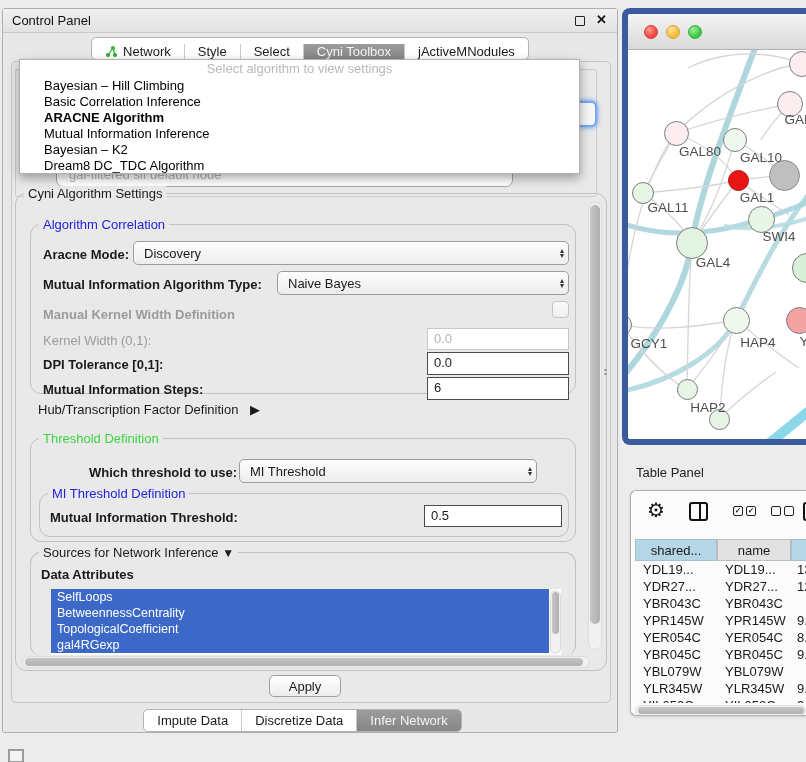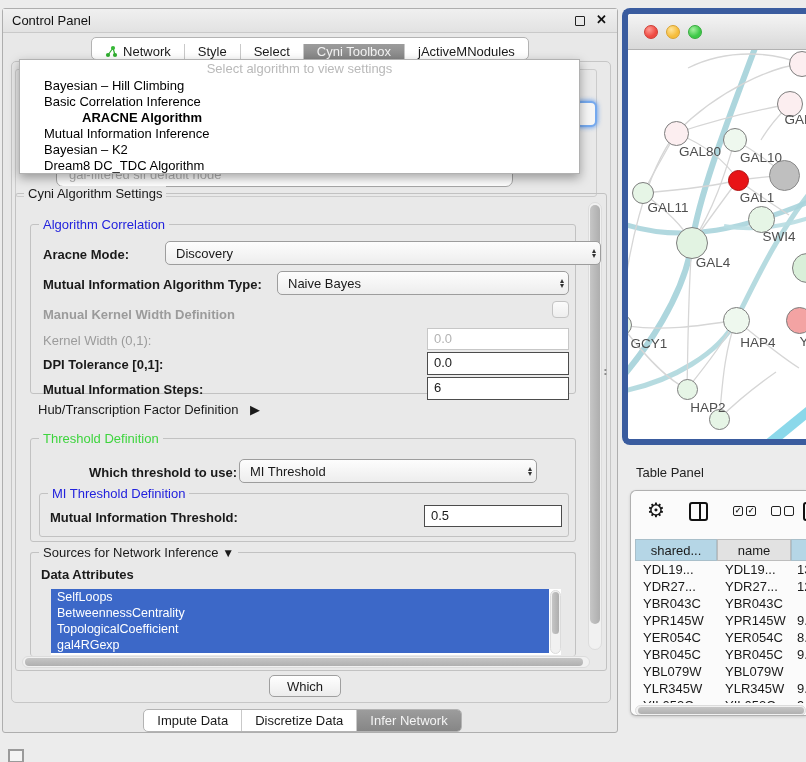--- a/index.html
+++ b/index.html
@@ -60,24 +60,24 @@
 
   
   .dropdown {
     left:16px; top:50px; width:561px; height:115px;
     background:#fff; border:1px solid #b1b1b1;
     box-shadow:0 4px 10px rgba(0,0,0,.35);
     z-index:9;
   }
   .dd-prompt { height:18px; line-height:18px; text-align:center; color:#b9b9b9; font-size:13px; }
   .dd-item { height:16px; line-height:16px; padding-left:24px; font-size:13px; color:#000; white-space:nowrap; }
-  .dd-item.bold { font-weight:700;margin-left:38px; }
-
-  
-  .groupbox { position:absolute; border:1px solid #c2c2c2; border-radius:3px;padding-left:8px; }
+  .dd-item.bold { font-weight:700; }
+
+  
+  .groupbox { position:absolute; border:1px solid #c2c2c2; border-radius:11px;padding-left:8px; }
   .gb-title {
     position:absolute; top:-8px; left:8px; padding:0 4px;
     background:#e9e9e9; font-size:13px; white-space:nowrap;
   }
   .t-blue { color:#2222dd; }
   .t-green { color:#3ed43e; }
   .t-black { color:#1a1a1a; }
 
   .lbl { position:absolute; font-size:13px; white-space:nowrap; }
   .b { font-weight:700; }
@@ -223,21 +223,21 @@
     <span class="gb-title t-black">Cyni Algorithm Settings</span>
 
     <div class="vtrack" style="right:4px; top:8px; bottom:20px; width:14px;">
       <div class="vthumb" style="top:2px; height:94%;"></div>
     </div>
 
     <div class="groupbox" style="left:14px; top:30px; width:546px; height:170px;">
       <span class="gb-title t-blue">Algorithm Correlation</span>
 
       <span class="lbl b" style="left:12px; top:22px;text-align:center;">Aracne Mode:</span>
-      <div class="combo" style="left:102px; top:16px; width:436px; height:24px;margin-left:32px;">
+      <div class="combo" style="left:102px; top:16px; width:436px; height:24px;">
         <span class="cval">Discovery</span>
         <span class="arrows">
             <span>▴</span>
             <span>▾</span>
           </span>
       </div>
 
       <span class="lbl b" style="left:12px; top:52px;">Mutual Information Algorithm Type:</span>
       <div class="combo" style="left:246px; top:46px; width:292px; height:24px;">
         <span class="cval">Naive Bayes</span>
@@ -301,21 +301,21 @@
         </div>
       </div>
     </div>
 
     <div class="htrack" style="left:6px; top:462px; width:568px; height:12px;">
       <div class="hthumb" style="left:2px; width:558px;"></div>
     </div>
   </div>
 
   <div class="btn" style="left:266px; top:666px; width:72px; height:22px;">
-    <span>Which</span>
+    <span>Apply</span>
   </div>
 
   <div class="abs" style="left:0;right:15px;top:700px;text-align:center;">
     <div class="segstrip">
       <div class="seg">
           <span>Impute Data</span>
         </div>
       <div class="seg">
           <span>Discretize Data</span>
         </div>

